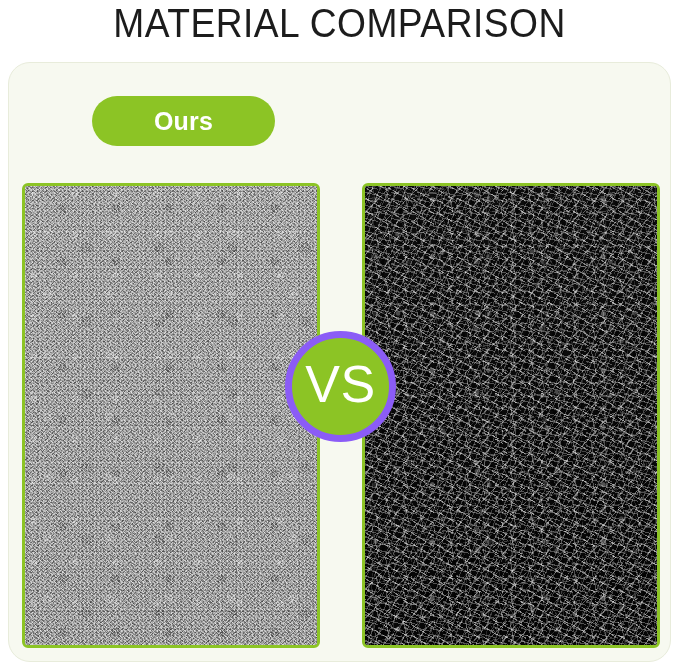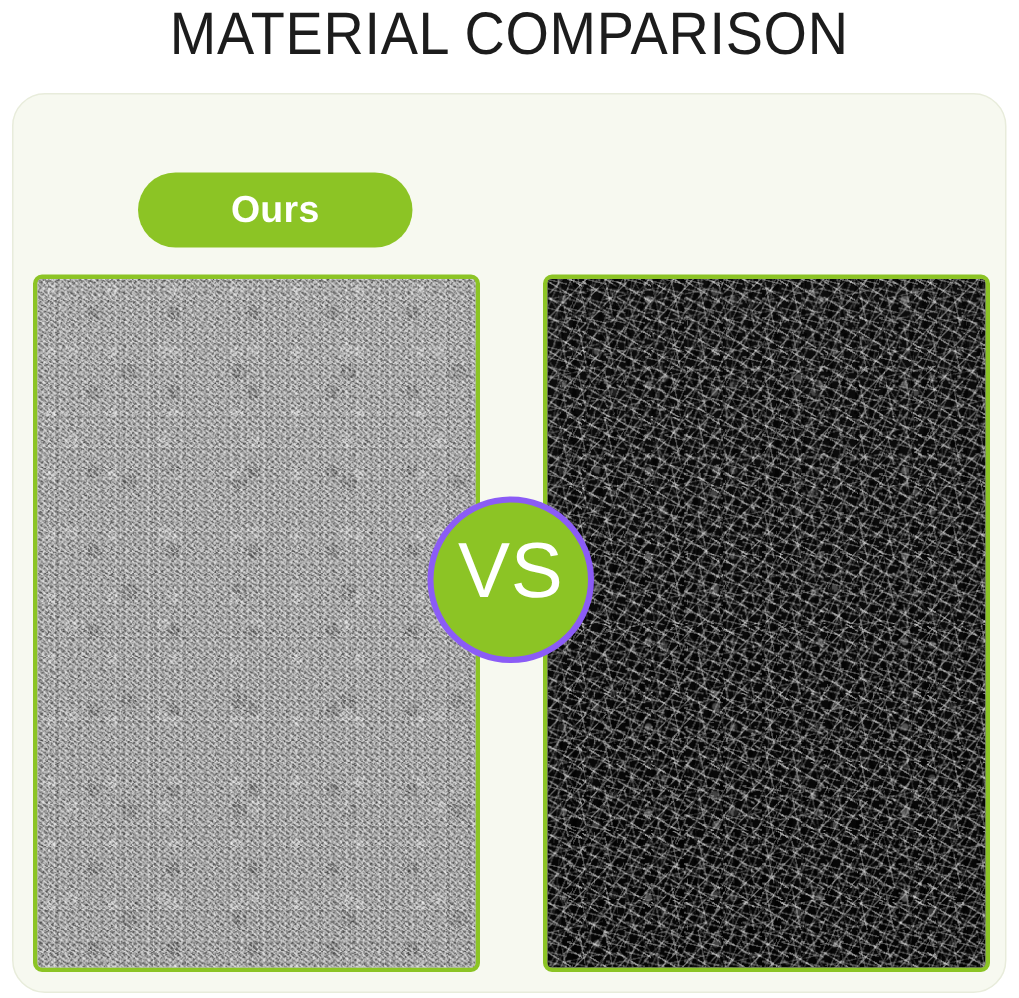--- a/index.html
+++ b/index.html
@@ -44,21 +44,21 @@
     background: #f7f9f0;
     border: 1px solid #e8ecdb;
     border-radius: 22px;
     box-sizing: border-box;
     overflow: hidden;
   }
 
   
   .badge {
     position: absolute;
-    top: 52px;
+    top: 33px;
     height: 50px;
     border-radius: 25px;
     background: #8cc425;
     color: #ffffff;
     font-size: 25px;
     font-weight: bold;
     line-height: 50px;
     text-align: center;
     letter-spacing: 0.2px;
     box-sizing: border-box;
@@ -147,21 +147,21 @@
 
   
   .vs-badge {
     position: absolute;
     left: 276px;
     top: 268px;
     width: 111px;
     height: 111px;
     border-radius: 50%;
     background: #8cc425;
-    border: 4px solid #8b5cf6;
+    border: 7px solid #8b5cf6;
     box-sizing: border-box;
     color: #ffffff;
     font-size: 52px;
     font-weight: 500;
     line-height: 93px;
     text-align: center;
     letter-spacing: 0.5px;
     z-index: 5;
   }
 

